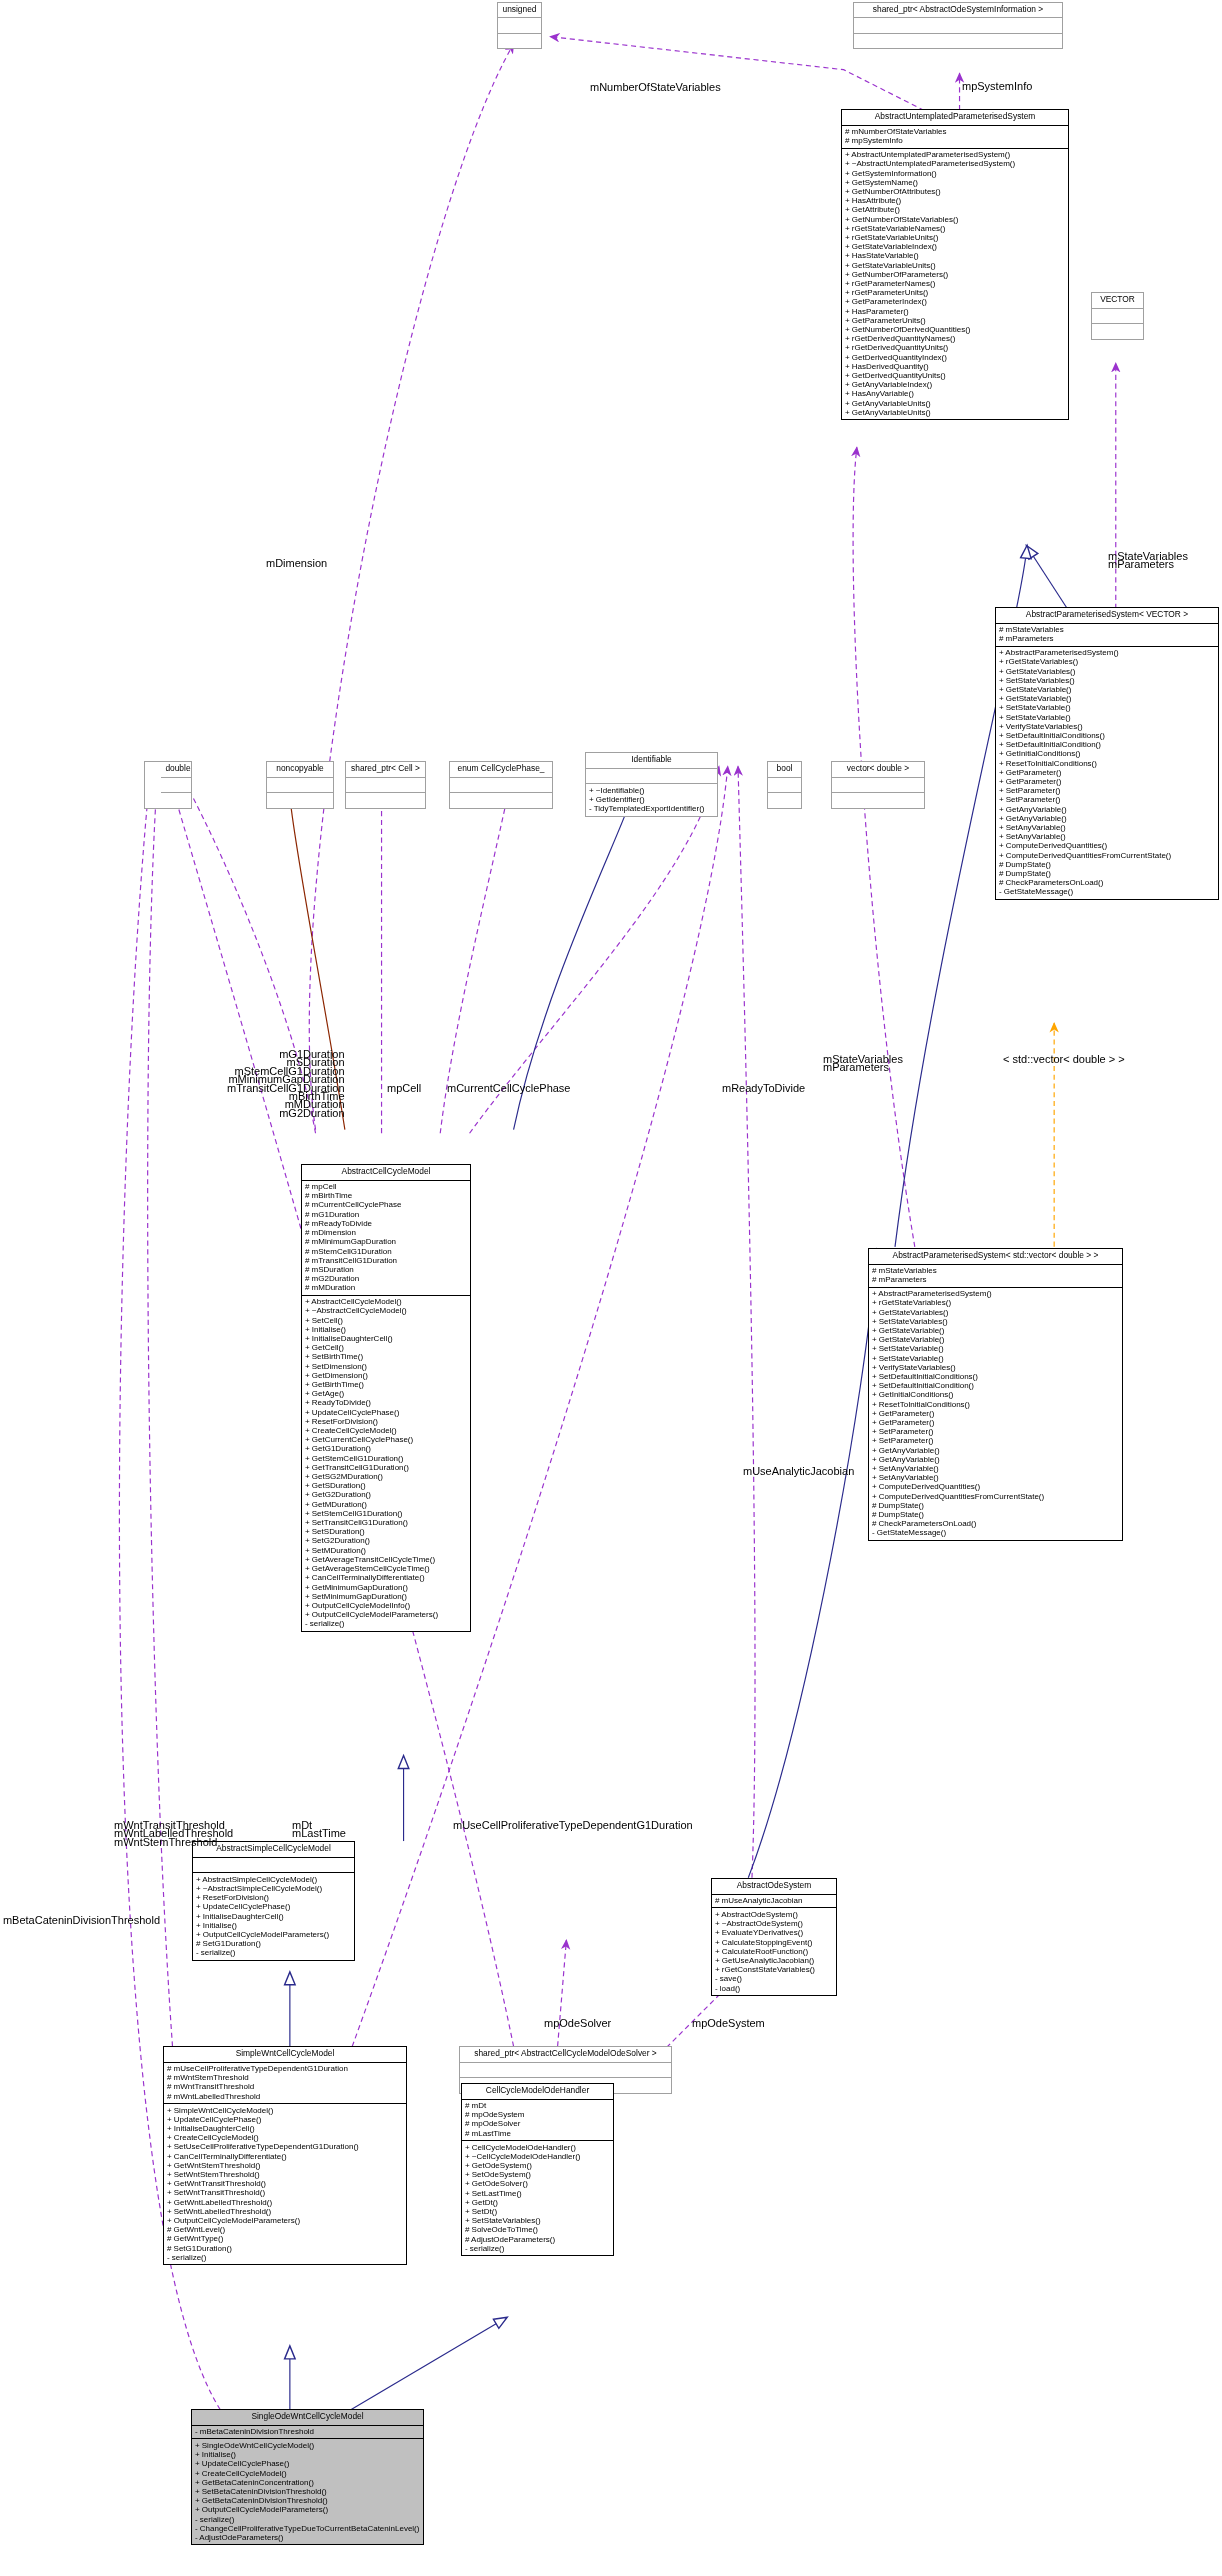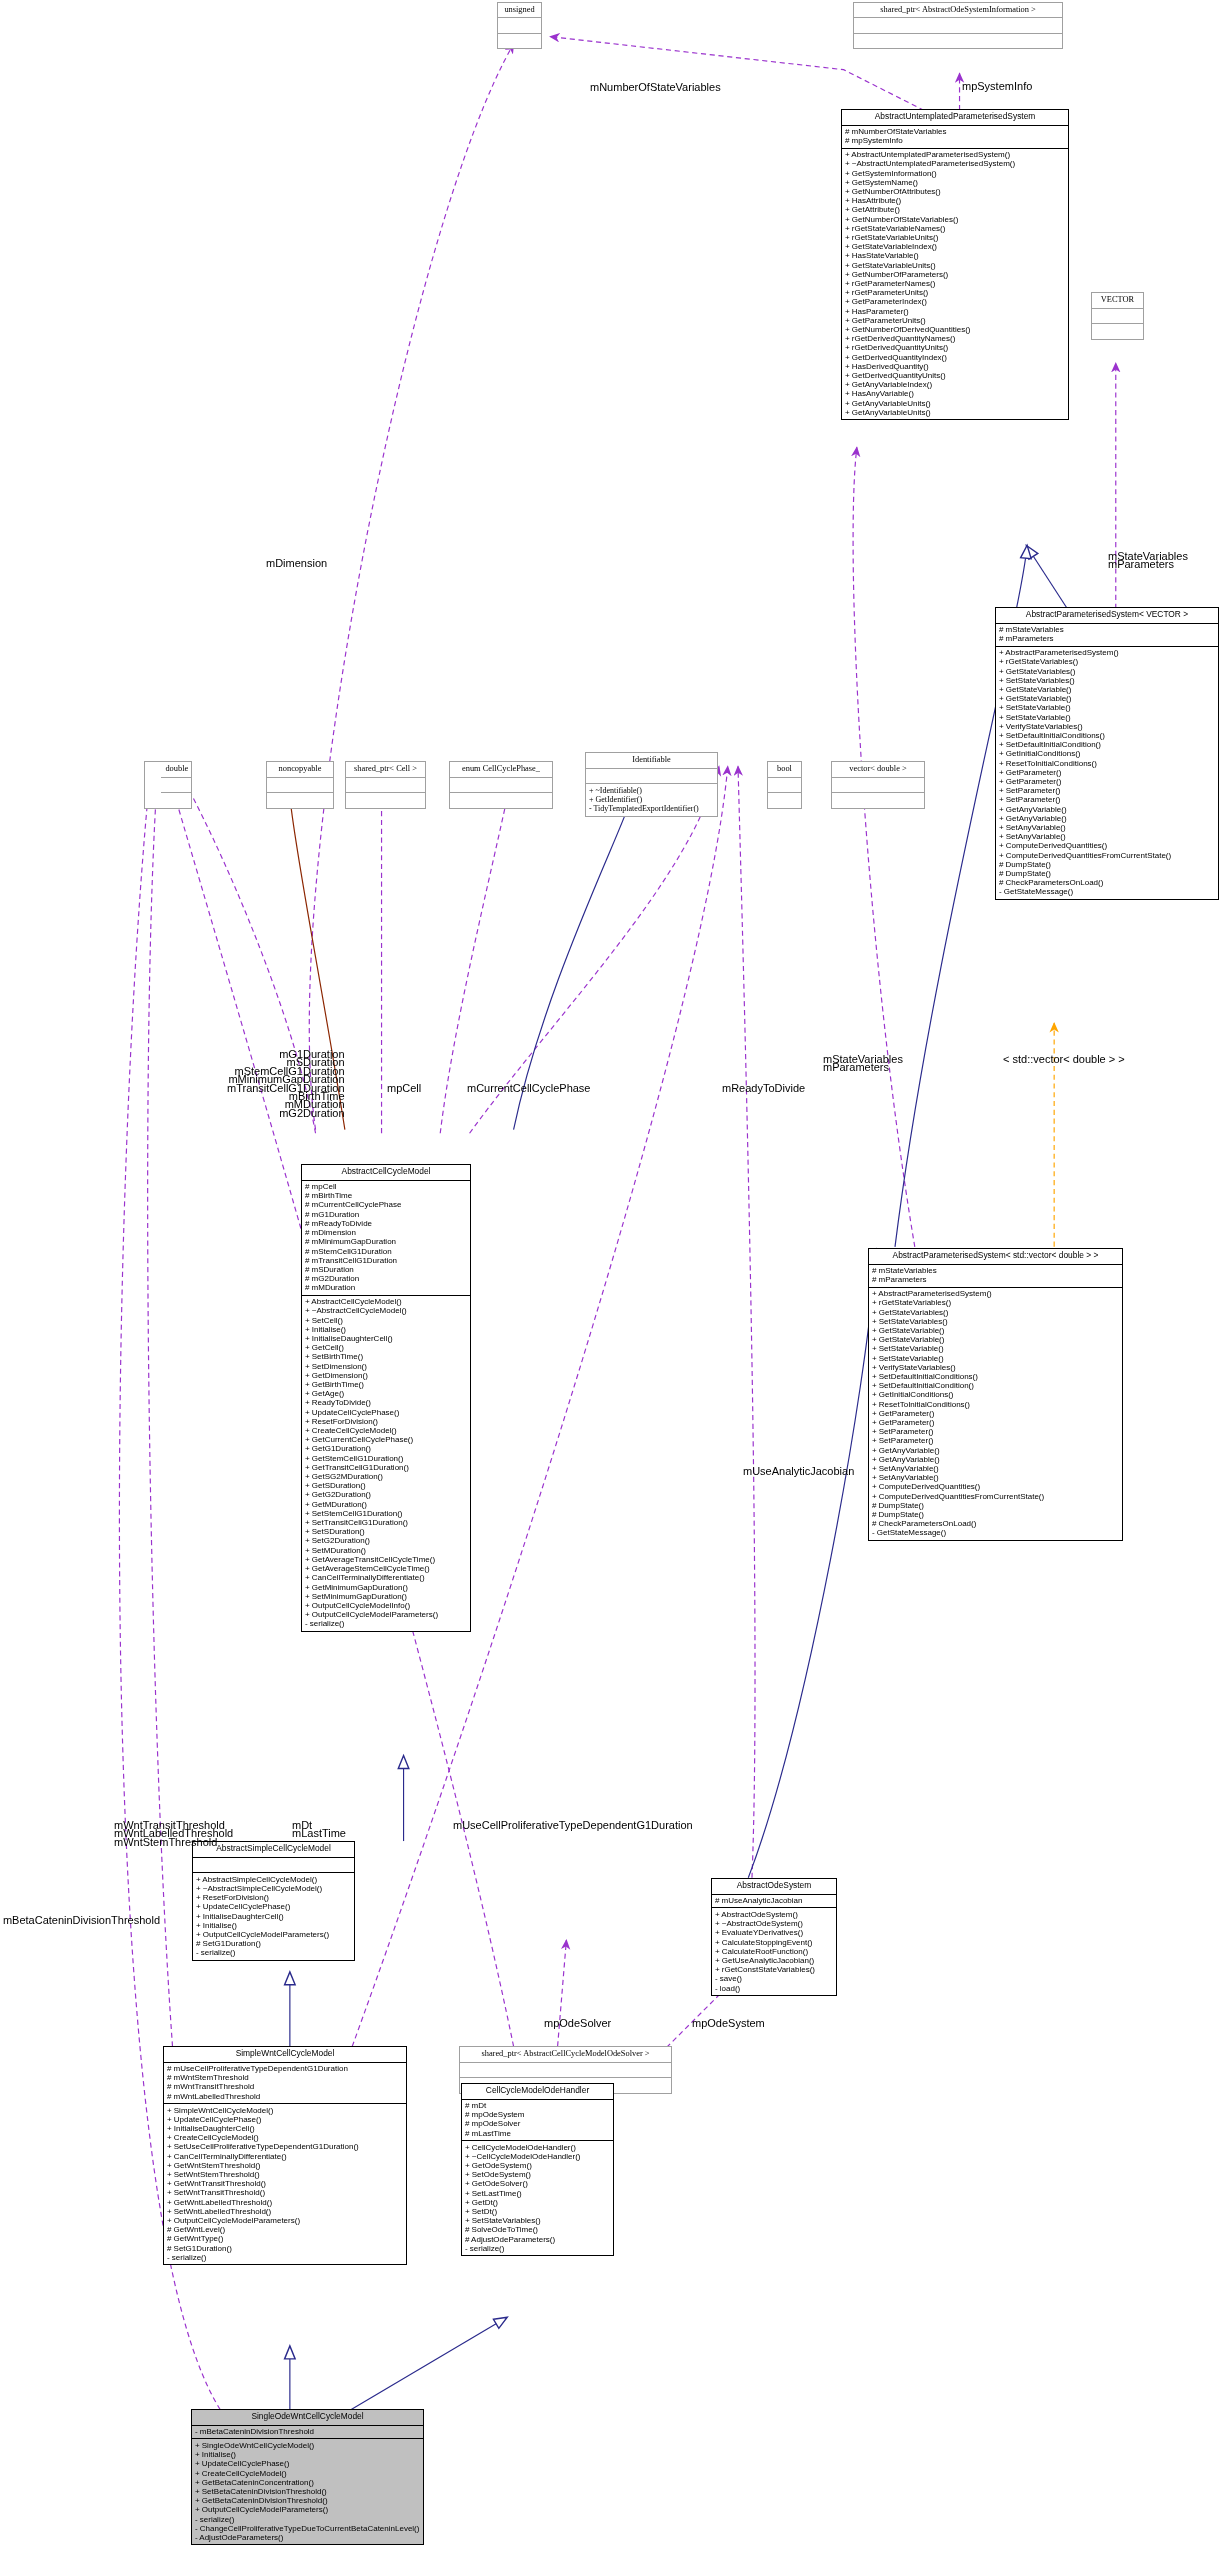--- a/index.html
+++ b/index.html
@@ -22,21 +22,21 @@
     height:2576px;
     pointer-events:none;
   }
   .node{
     position:absolute;
     box-sizing:border-box;
     background:#ffffff;
     border:0.7px solid #000000;
     z-index:5;
   }
-  .node.thin{border:0.7px solid #a0a0a0;font-family:Liberation Serif, serif;}
+  .node.thin{border:0.7px solid #a0a0a0;}
   .node.filled{background:#c0c0c0;}
   .title{
     text-align:center;
     padding:2.2px 4.4px 2.9px 4.4px;
     border-bottom:0.7px solid #000;
     font-size:8.4px;
     line-height:9.5px;
     white-space:nowrap;
   }
   .node.thin .title{border-bottom:0.7px solid #a0a0a0;}
@@ -511,21 +511,21 @@
       <div>mG1Duration</div>
       <div>mSDuration</div>
       <div>mStemCellG1Duration</div>
       <div>mMinimumGapDuration</div>
       <div>mTransitCellG1Duration</div>
       <div>mBirthTime</div>
       <div>mMDuration</div>
       <div>mG2Duration</div>
     </div>
   <div class="edge-label" style="left:387px;top:1084px;">mpCell</div>
-  <div class="edge-label" style="left:426px;top:1084px;padding-left:41px;">mCurrentCellCyclePhase</div>
+  <div class="edge-label" style="left:447px;top:1084px;">mCurrentCellCyclePhase</div>
   <div class="edge-label" style="left:722px;top:1084px;">mReadyToDivide</div>
   <div class="edge-label" style="left:743px;top:1467px;">mUseAnalyticJacobian</div>
   <div class="edge-label multi" style="left:114px;top:1821px;">
       <div>mWntTransitThreshold</div>
       <div>mWntLabelledThreshold</div>
       <div>mWntStemThreshold</div>
     </div>
   <div class="edge-label multi" style="left:292px;top:1821px;">
       <div>mDt</div>
       <div>mLastTime</div>

